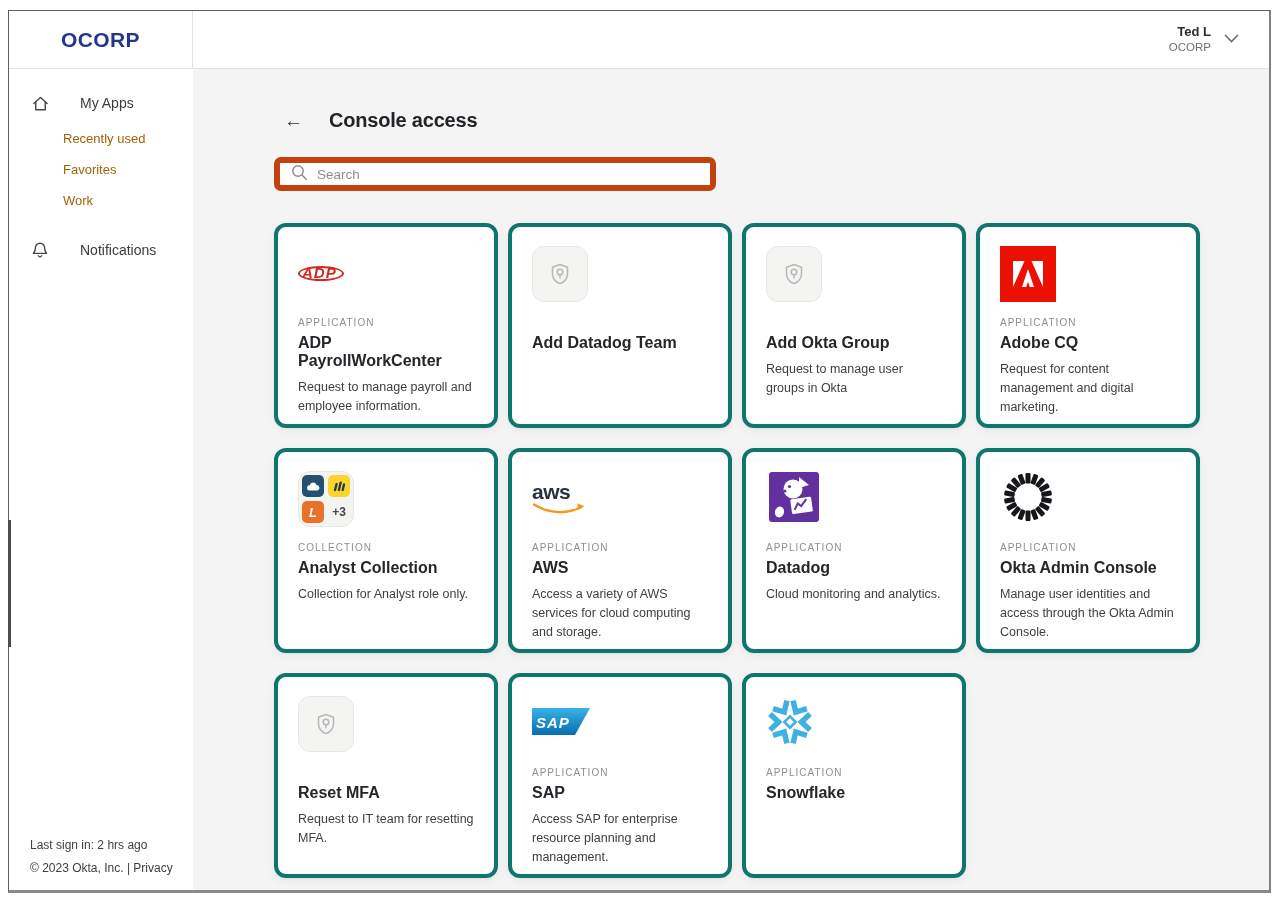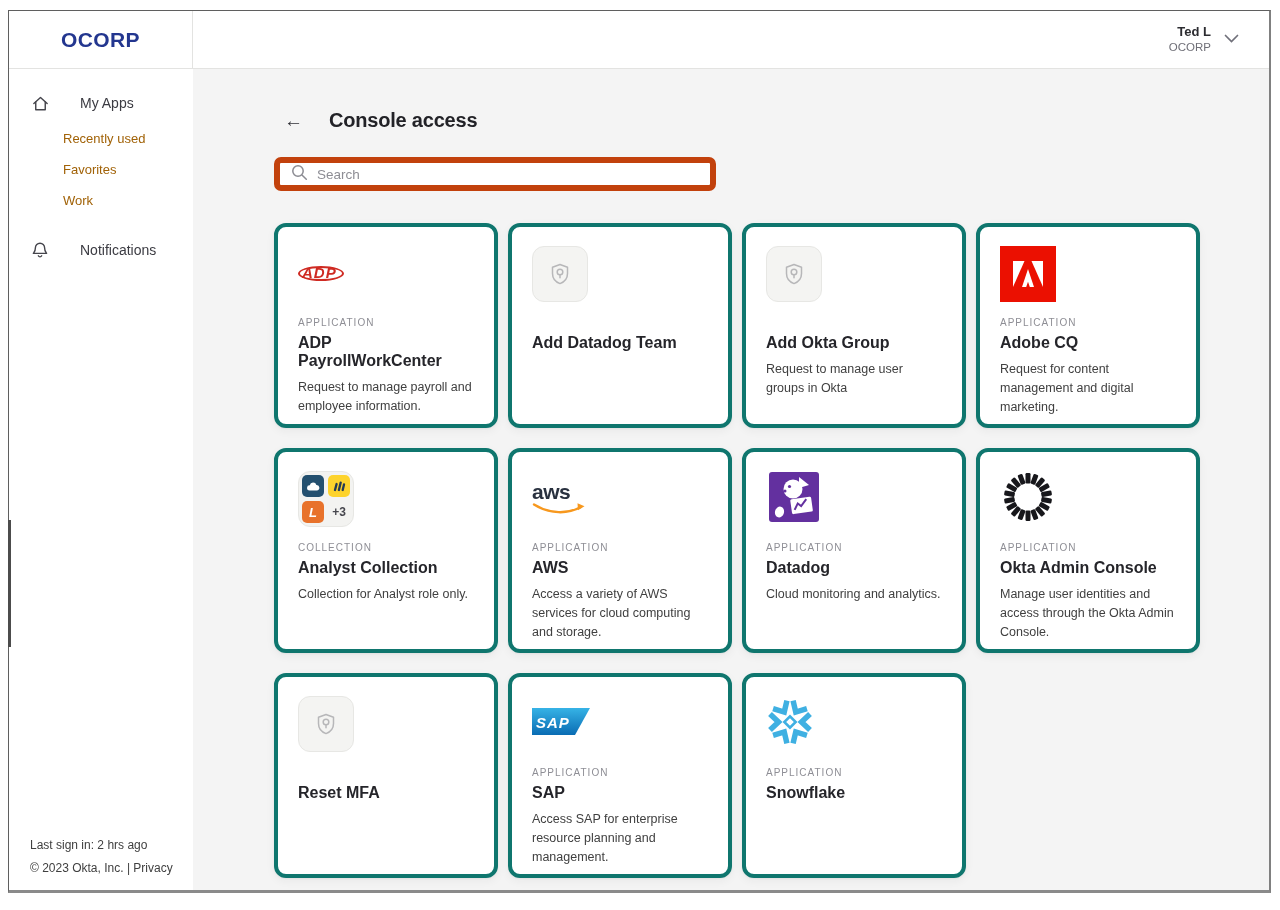--- a/index.html
+++ b/index.html
@@ -293,20 +293,21 @@
               <div class="logo-generic">
       <svg width="26" height="26" viewBox="0 0 26 26" fill="none" stroke="#b7b7b9" stroke-width="1.5" stroke-linecap="round" stroke-linejoin="round">
         <path d="M13 3.5 L20.5 6.2 V12.5 C20.5 17.6 17.3 21 13 22.6 C8.7 21 5.5 17.6 5.5 12.5 V6.2 Z"></path>
         <circle cx="13" cy="11" r="2.8"></circle>
                   <line x1="13" y1="13.8" x2="13" y2="16.8"></line>
       </svg>
               </div>
             </div>
     <div class="card-type"></div>
     <div class="card-title">Reset MFA</div>
+    <div class="card-desc">Request to IT team for resetting MFA.</div>
   </div>
 
   <div class="card">
     <div class="card-logo">
               <div>
       <svg width="58" height="28" viewBox="0 0 58 28">
         <defs>
                     <linearGradient id="sapg" x1="0" y1="0" x2="0" y2="1">
           <stop offset="0" stop-color="#36b3e6"></stop>
                       <stop offset="1" stop-color="#0a6cb3"></stop>

